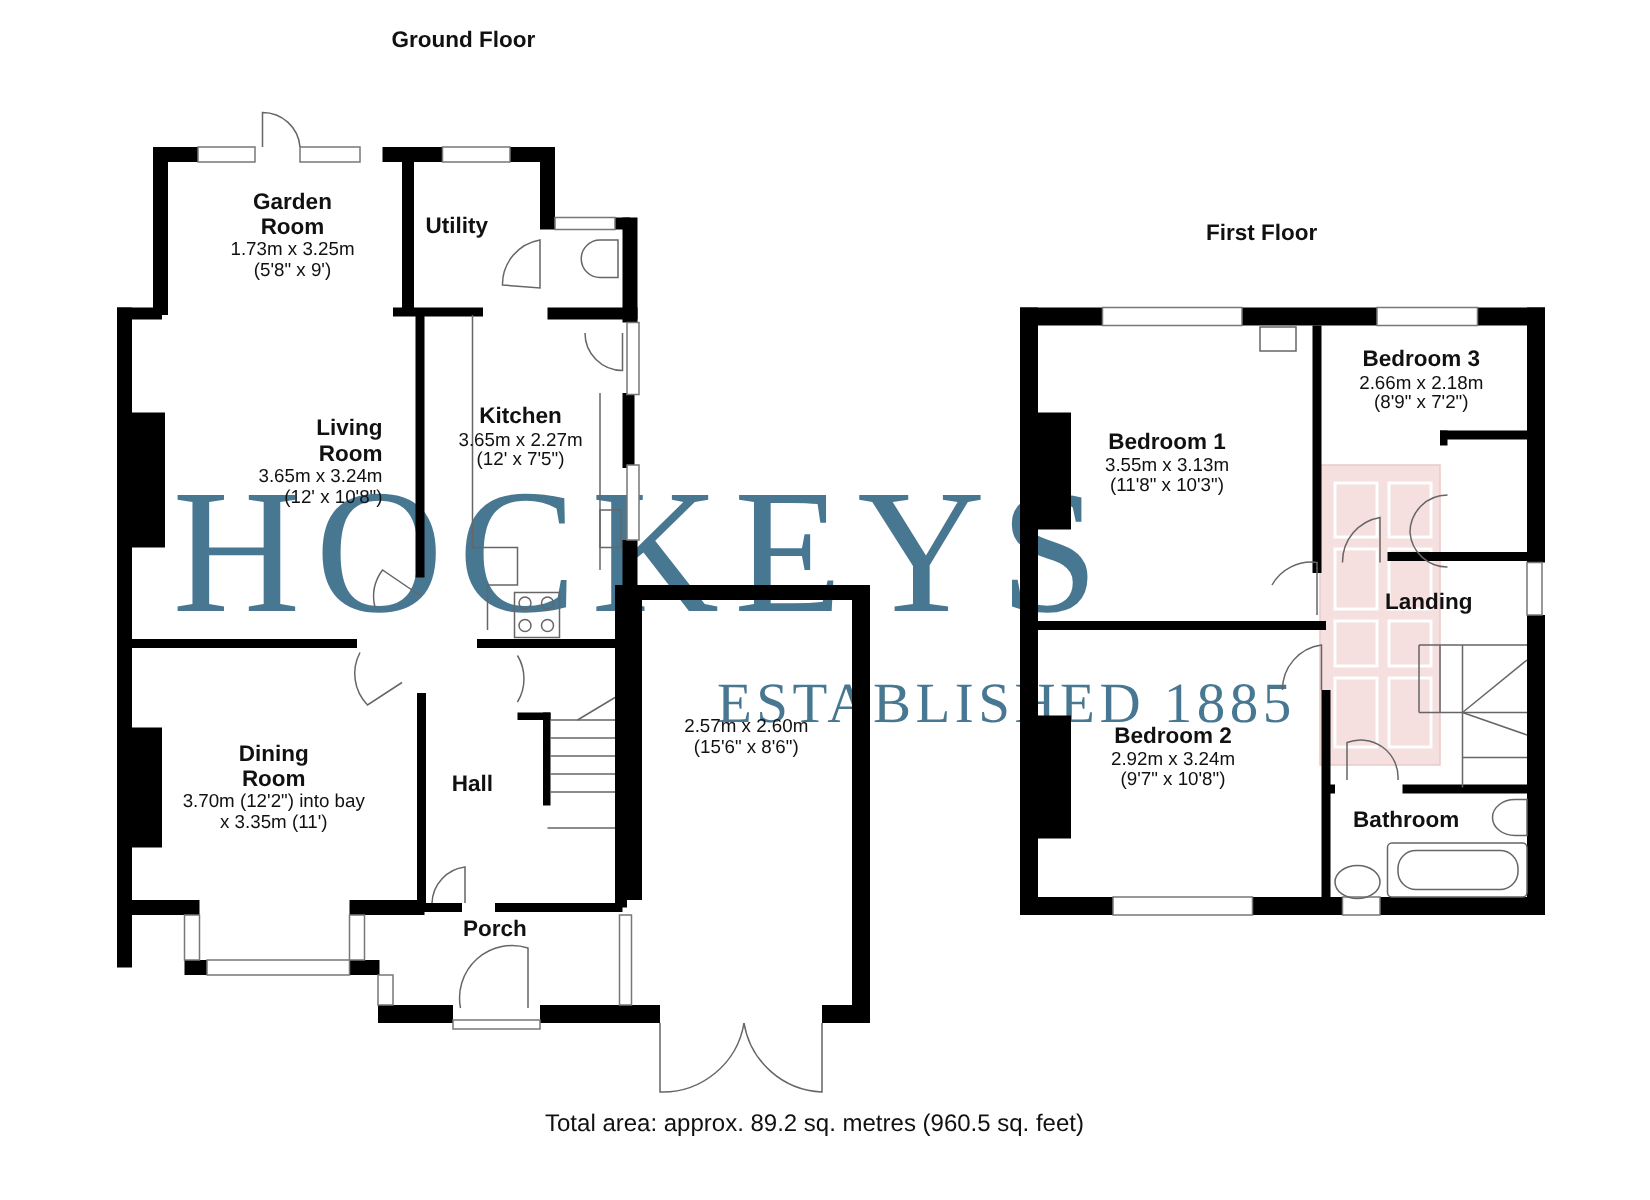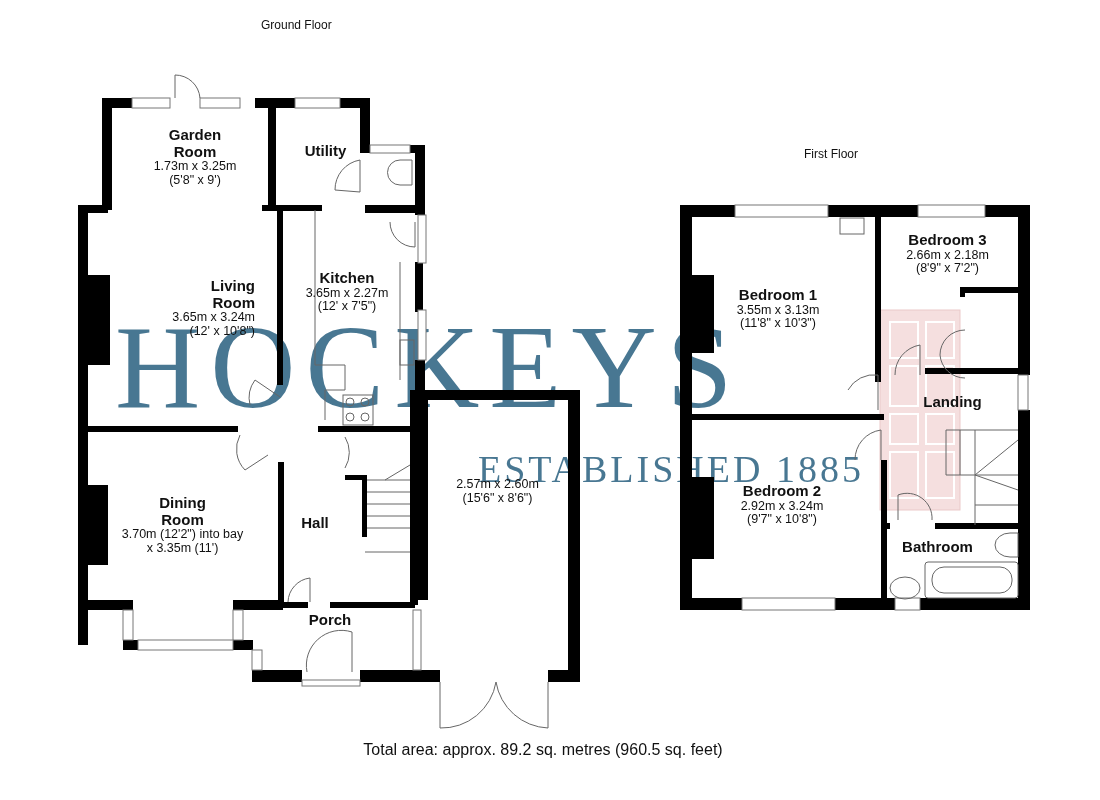--- a/index.html
+++ b/index.html
@@ -1,18 +1,18 @@
 <!DOCTYPE html>
 <html><head>
 <meta charset="utf-8">
 <style>
   html, body { margin: 0; padding: 0; background: #ffffff; }
   body { width: 1100px; height: 800px; position: relative; overflow: hidden; font-family: "Liberation Sans", sans-serif; color: #111; }
   .abs { position: absolute; }
-  .floor-title { font-weight: normal; font-size: 12px; }
+  .floor-title { font-weight: bold; font-size: 15px; }
   .room { position: absolute; text-align: center; line-height: 1.1; }
   .room .name { font-weight: bold; font-size: 15px; display: block; }
   .room .dim { font-size: 12.5px; display: block; }
   .wm-big { position: absolute; font-family: "Liberation Serif", serif; color: #0c4a6e; opacity: 0.75; letter-spacing: 2px; }
   .footer-main { position: absolute; left: 0; width: 1086px; text-align: center; font-size: 16px; top: 741px; }
   .footer-note { position: absolute; left: 0; width: 1086px; text-align: center; font-size: 10.5px; line-height: 1.2; top: 768px; }
   svg { position: absolute; left: 0; top: 0; }
 </style>
 </head>
 <body>
@@ -202,21 +202,21 @@
 </svg>
 
 <div class="abs floor-title" style="left:261px; top:18px;">Ground Floor</div>
 <div class="abs floor-title" style="left:804px; top:147px;">First Floor</div>
 
 <div class="room" style="left:135px; top:127px; width:120px;">
   <span class="name">Garden<br>Room</span>
   <span class="dim">1.73m x 3.25m</span>
   <span class="dim">(5'8" x 9')</span>
 </div>
-<div class="room" style="left:293px; top:143px; width:65px;">
+<div class="room" style="left:272px; top:143px; width:65px;">
   <span class="name">Utility</span>
 </div>
 <div class="room" style="left:110px; top:278px; width:145px;text-align:right;">
   <span class="name">Living<br>Room</span>
   <span class="dim">3.65m x 3.24m</span>
   <span class="dim">(12' x 10'8")</span>
 </div>
 <div class="room" style="left:282px; top:270px; width:130px;">
   <span class="name">Kitchen</span>
   <span class="dim">3.65m x 2.27m</span>

